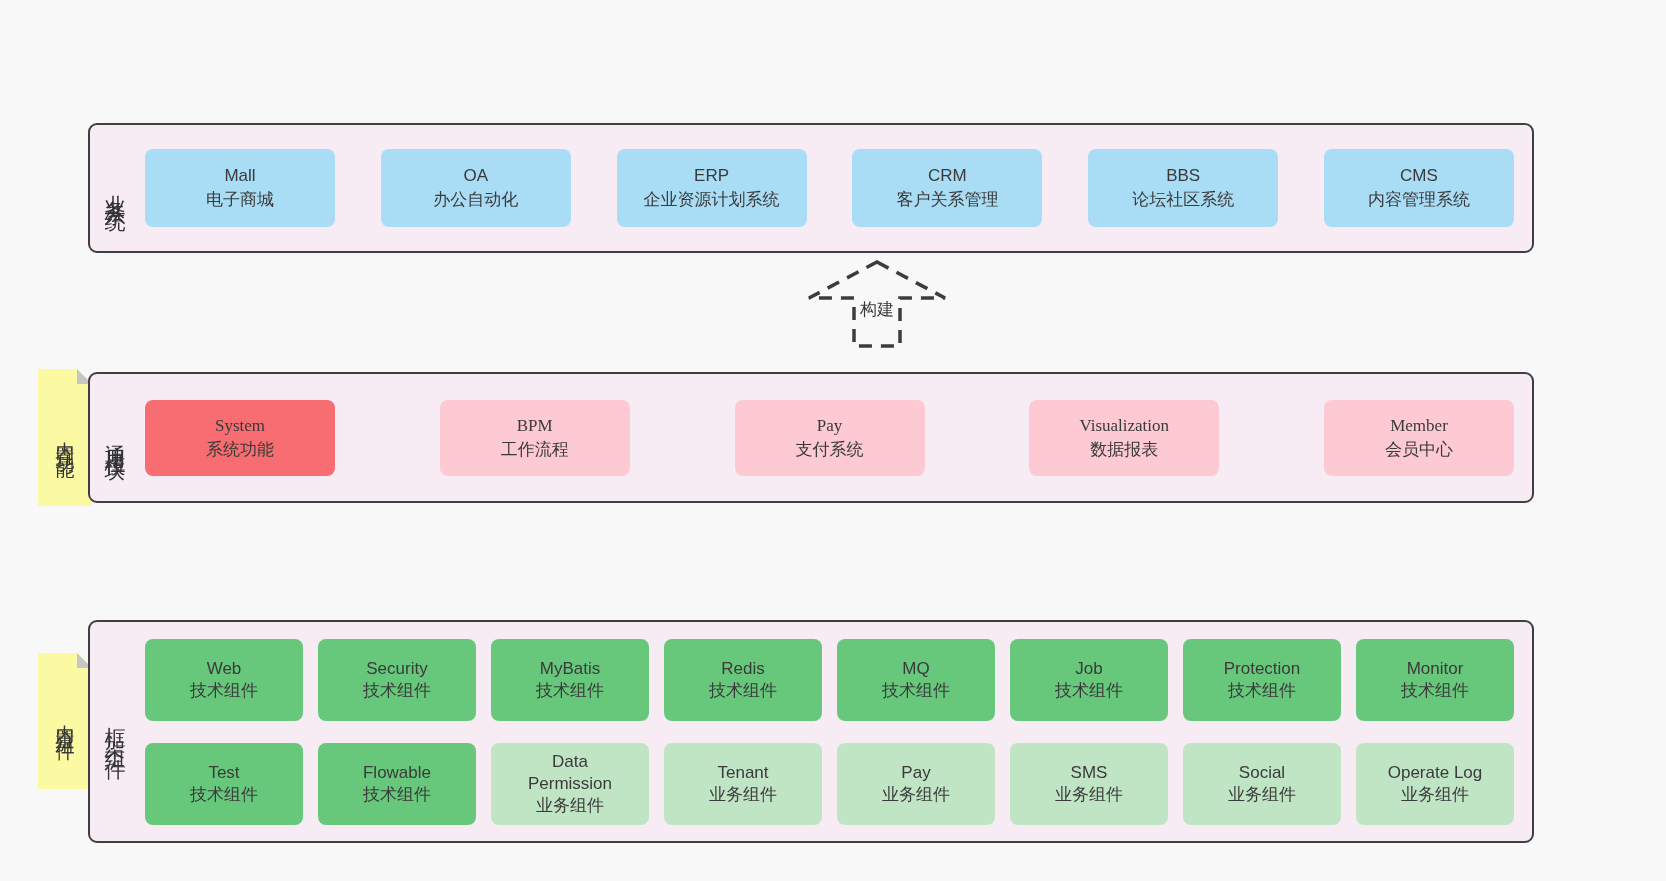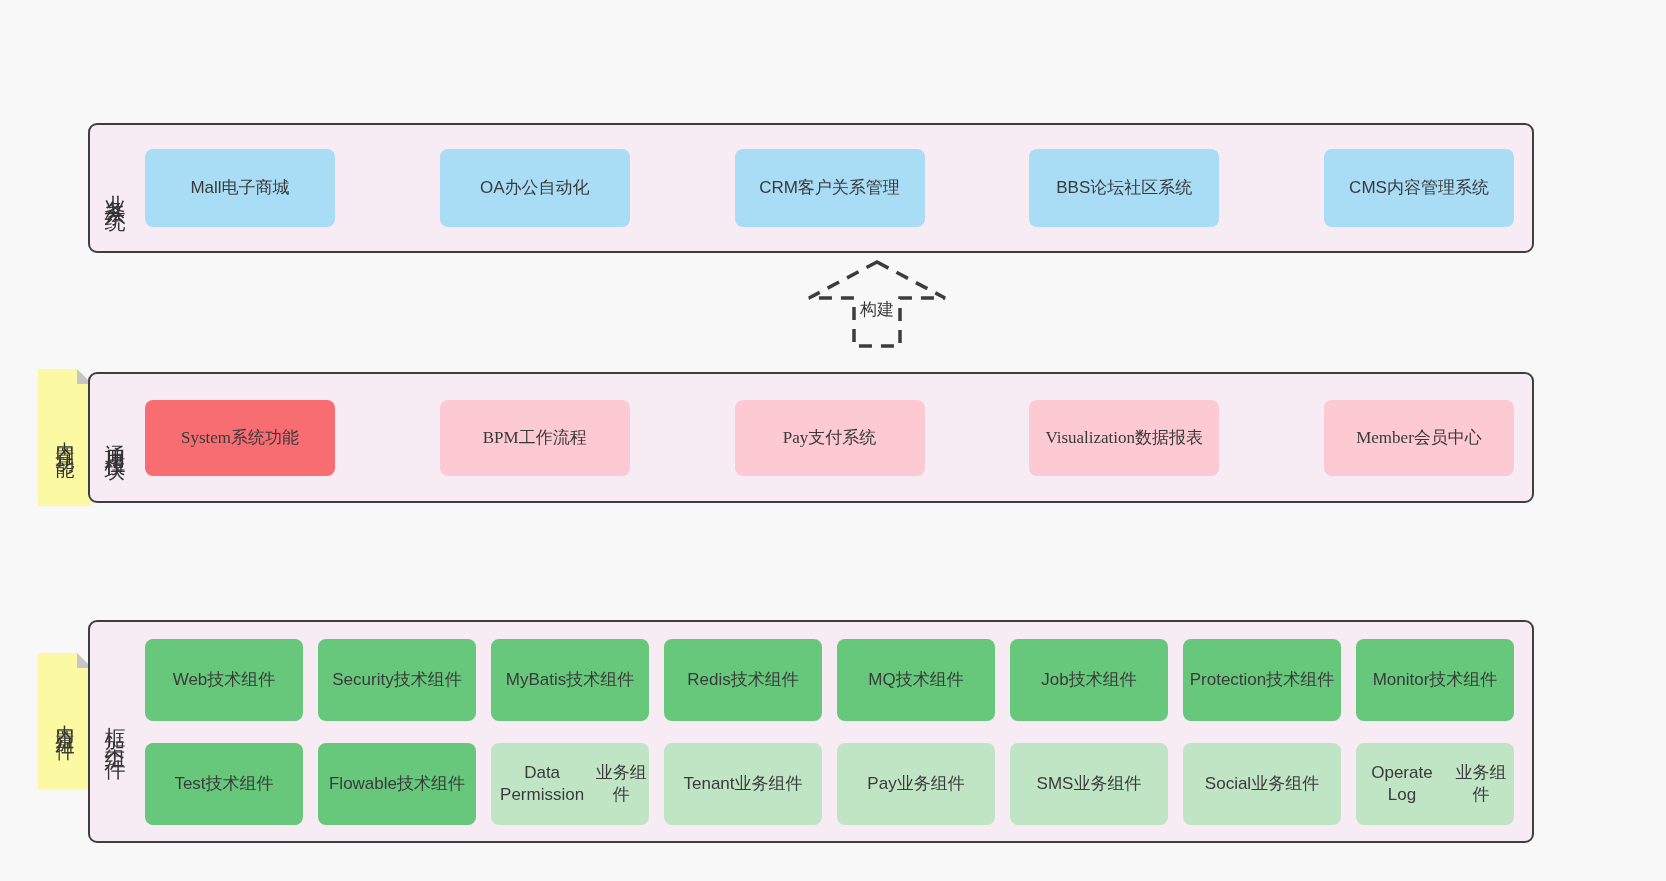--- a/index.html
+++ b/index.html
@@ -49,21 +49,21 @@
   .rows {
     flex: 1; display: flex; flex-direction: column;
     justify-content: center; gap: 22px;
     padding: 0 18px 0 13px;
   }
   .row { display: flex; justify-content: space-between; }
 
   
   .box {
     border-radius: 8px;
-    display: flex; flex-direction: row;
+    display: flex; flex-direction: column;
     align-items: center; justify-content: center;
     text-align: center;
     font-size: 17px; line-height: 24px;
   }
   #layer-0 .box { width: 190px; height: 78px; }
   #layer-1 .box { width: 190px; height: 76px; }
   #layer-2 .box { width: 158px; height: 82px; line-height: 22px; }
   #layer-2 .box-name { max-width: 112px; }
 
   .v-blue        { background: var(--c-blue); }
@@ -129,20 +129,24 @@
       <div class="row">
           <div class="box v-blue">
             <div class="box-name">Mall</div>
             <div class="box-desc">电子商城</div>
           </div>
           <div class="box v-blue">
             <div class="box-name">OA</div>
             <div class="box-desc">办公自动化</div>
           </div>
           <div class="box v-blue">
+            <div class="box-name">ERP</div>
+            <div class="box-desc">企业资源计划系统</div>
+          </div>
+          <div class="box v-blue">
             <div class="box-name">CRM</div>
             <div class="box-desc">客户关系管理</div>
           </div>
           <div class="box v-blue">
             <div class="box-name">BBS</div>
             <div class="box-desc">论坛社区系统</div>
           </div>
           <div class="box v-blue">
             <div class="box-name">CMS</div>
             <div class="box-desc">内容管理系统</div>

